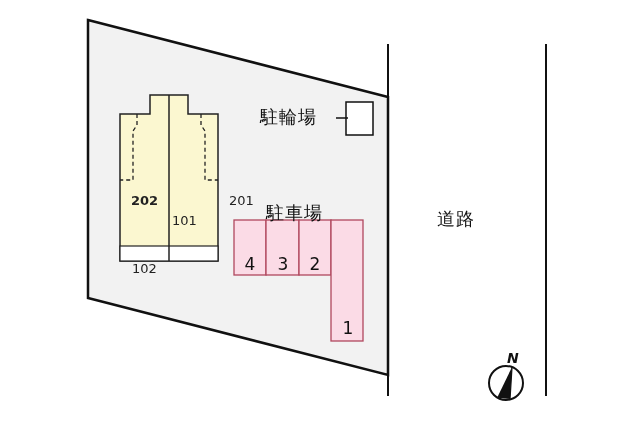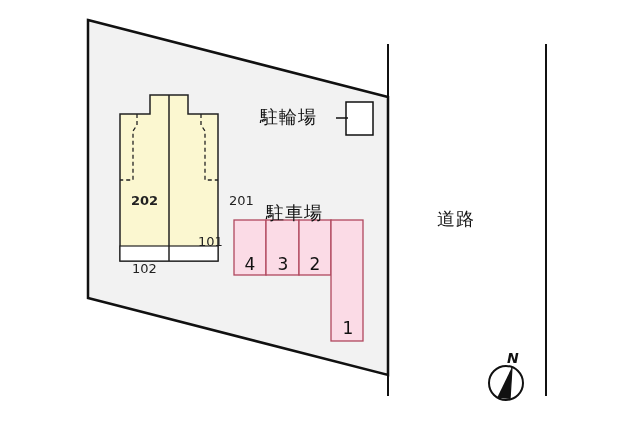--- a/index.html
+++ b/index.html
@@ -50,20 +50,20 @@
   </g>
 </svg>
 
 <div class="label lbl-jp" style="left:260px; top:108px;">駐輪場</div>
 <div class="label lbl-jp" style="left:266px; top:204px;">駐車場</div>
 <div class="label lbl-jp" style="left:437px; top:210px;font-family:Liberation Serif, serif;">道路</div>
 
 <div class="unit-num" style="left:120px; top:192px;font-weight:bold;">202</div>
 <div class="unit-num" style="left:120px; top:212px;margin-top:48px;">102</div>
 <div class="unit-num" style="left:169px; top:192px;margin-left:48px;">201</div>
-<div class="unit-num" style="left:186px; top:212px;margin-top:21px;">101</div>
+<div class="unit-num" style="left:160px; top:212px;">101</div>
 
 <div class="space-num" style="left:234px; top:256px;">4</div>
 <div class="space-num" style="left:267px; top:256px;">3</div>
 <div class="space-num" style="left:299px; top:256px;">2</div>
 <div class="space-num" style="left:332px; top:320px;">1</div>
 
 <div class="compass-n" style="left:507px; top:350px;">N</div>
 
 </body></html>

